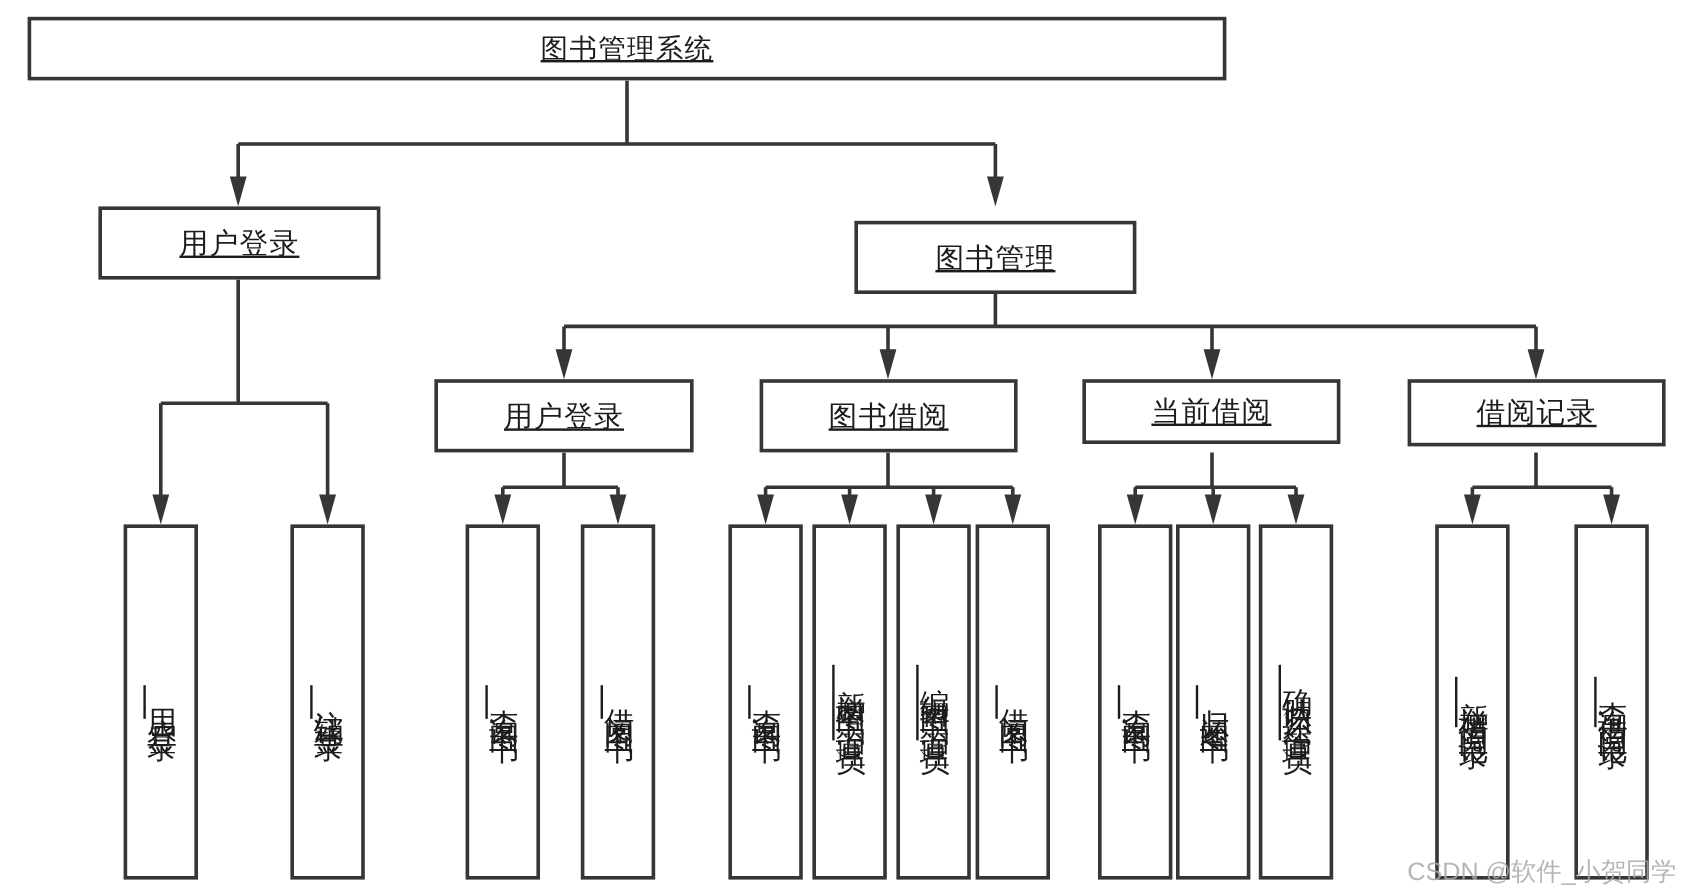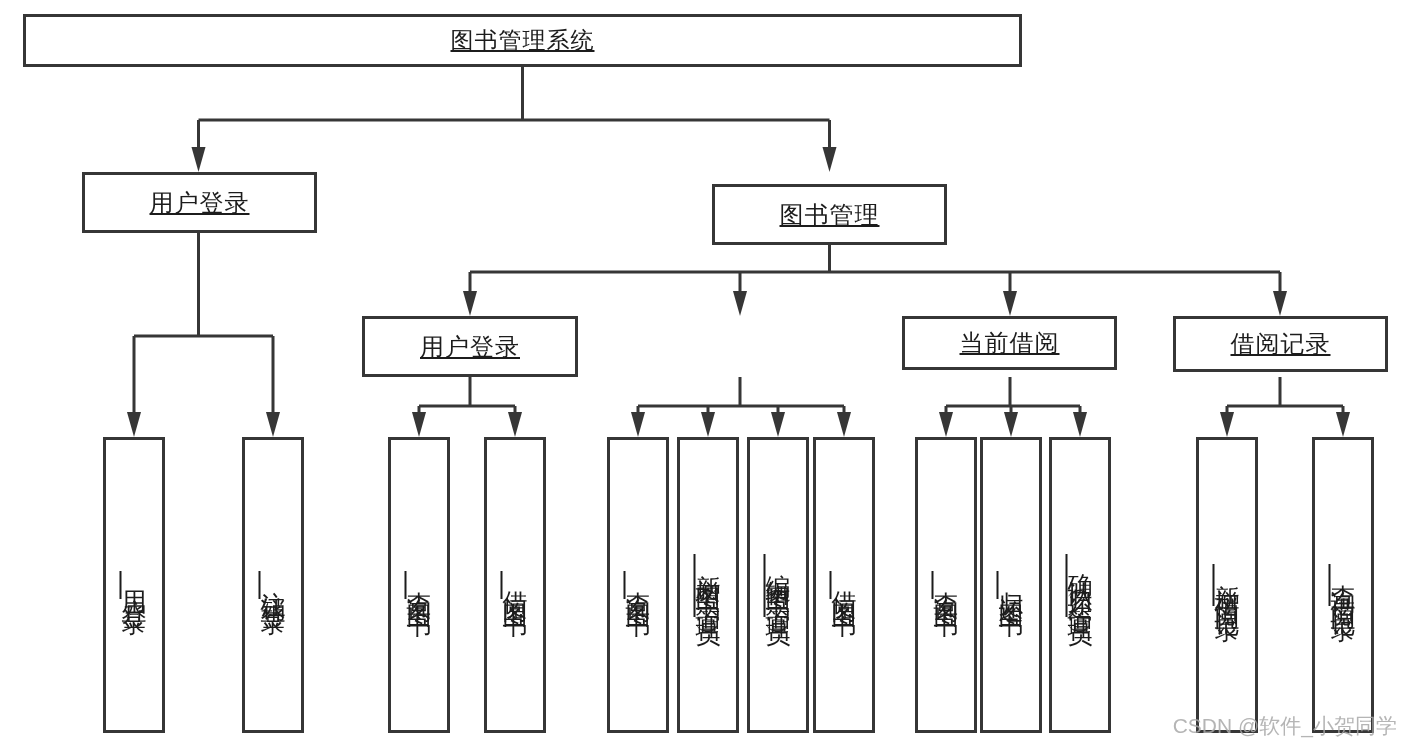--- a/index.html
+++ b/index.html
@@ -74,20 +74,23 @@
   <div class="box h" style="left:82px;top:172px;width:235px;height:61px">
     <span>用户登录</span>
   </div>
   <div class="box h" style="left:712px;top:184px;width:235px;height:61px">
     <span>图书管理</span>
   </div>
 
   <div class="box h" style="left:362px;top:316px;width:216px;height:61px">
     <span>用户登录</span>
   </div>
+  <div class="box h" style="left:633px;top:316px;width:215px;height:61px">
+    <span>图书借阅</span>
+  </div>
   <div class="box h" style="left:902px;top:316px;width:215px;height:54px">
     <span>当前借阅</span>
   </div>
   <div class="box h" style="left:1173px;top:316px;width:215px;height:56px">
     <span>借阅记录</span>
   </div>
 
   <div class="box v" style="left:103px;top:437px;width:62px;height:296px">
     <span>用户登录</span>
   </div>

